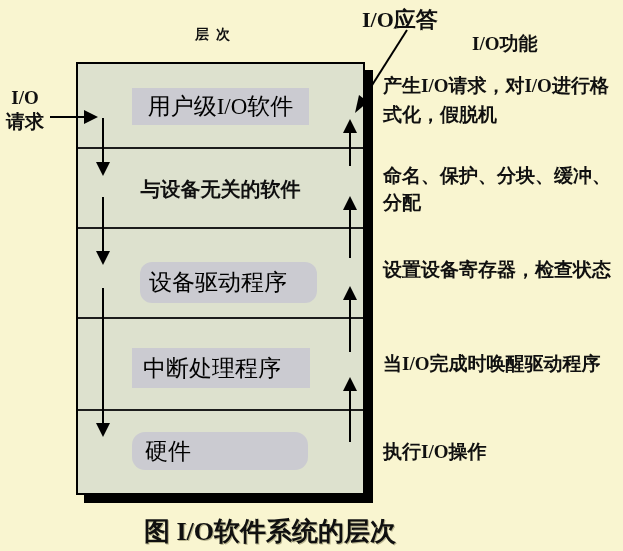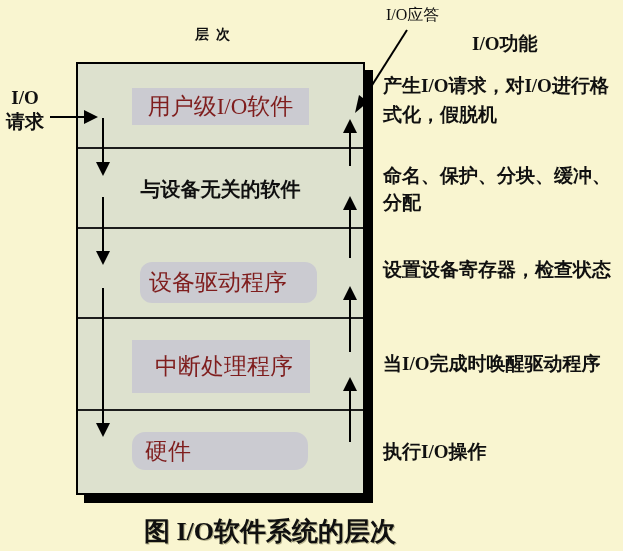--- a/index.html
+++ b/index.html
@@ -9,47 +9,47 @@
     background:#F9F5D0;
     overflow:hidden;
     font-family:"Liberation Serif","DejaVu Serif",serif;
     color:#101010;
   }
   .abs{position:absolute;}
 
   
   .layers-title{left:195px;top:26px;font-size:14px;font-weight:bold;white-space:pre;}
   .fn-title{left:472px;top:31px;font-size:19px;font-weight:bold;white-space:nowrap;}
-  .resp-label{left:362px;top:5px;font-size:16px;font-weight:normal;white-space:nowrap;margin-left:24px;}
+  .resp-label{left:362px;top:5px;font-size:22px;font-weight:bold;white-space:nowrap;}
   .req-label{left:2px;top:86px;width:46px;text-align:center;font-size:19px;font-weight:bold;line-height:24px;}
 
   
   .stack{
     left:76px;top:62px;width:289px;height:433px;
     box-sizing:border-box;
     background:#DDE1CE;
     border:2px solid #000;
     box-shadow:8px 8px 0 #000;
   }
   .divider{position:absolute;left:0;width:100%;height:2px;background:#1C1C1C;}
   .dv1{top:83px}.dv2{top:163px}.dv3{top:253px}.dv4{top:345px}
 
   
   .lbox{
     position:absolute;
     background:#CBCBD1;
     box-sizing:border-box;
     font-size:23px;
-    color:#7f1d1d;
+    color:#000000;
     display:flex;align-items:center;
     white-space:nowrap;overflow:hidden;
   }
   .lb1{left:132px;top:88px;width:177px;height:37px;justify-content:center;}
   .lb3{left:140px;top:262px;width:177px;height:41px;padding-left:9px;border-radius:12px;}
-  .lb4{left:132px;top:340px;width:178px;height:53px;padding-left:23px;}
+  .lb4{left:132px;top:348px;width:178px;height:40px;padding-left:11px;}
   .lb5{left:132px;top:432px;width:176px;height:38px;padding-left:13px;border-radius:13px;}
   .l2{left:76px;top:176px;width:289px;text-align:center;font-size:20px;font-weight:bold;white-space:nowrap;}
 
   
   .fn{position:absolute;left:383px;font-size:19px;font-weight:bold;white-space:nowrap;}
   .f1a{top:73px}.f1b{top:102px}
   .f2a{top:163px}.f2b{top:190px}
   .f3{top:257px}
   .f4{top:351px}
   .f5{top:439px}

